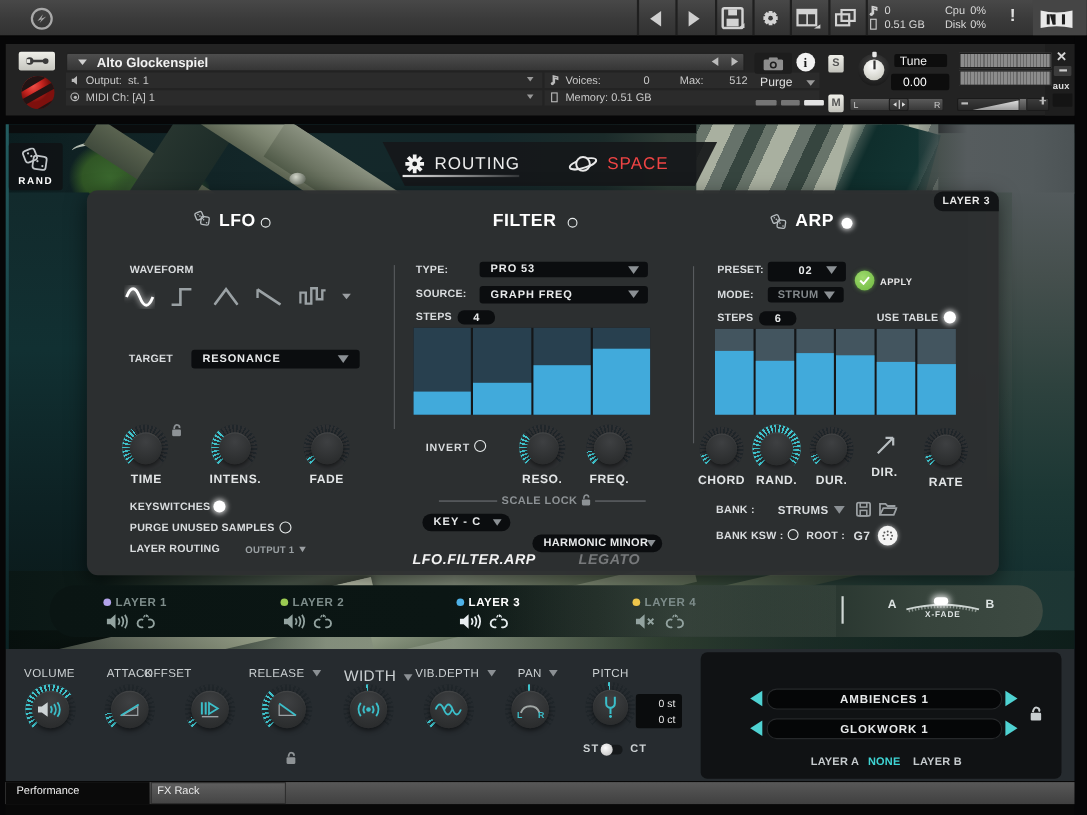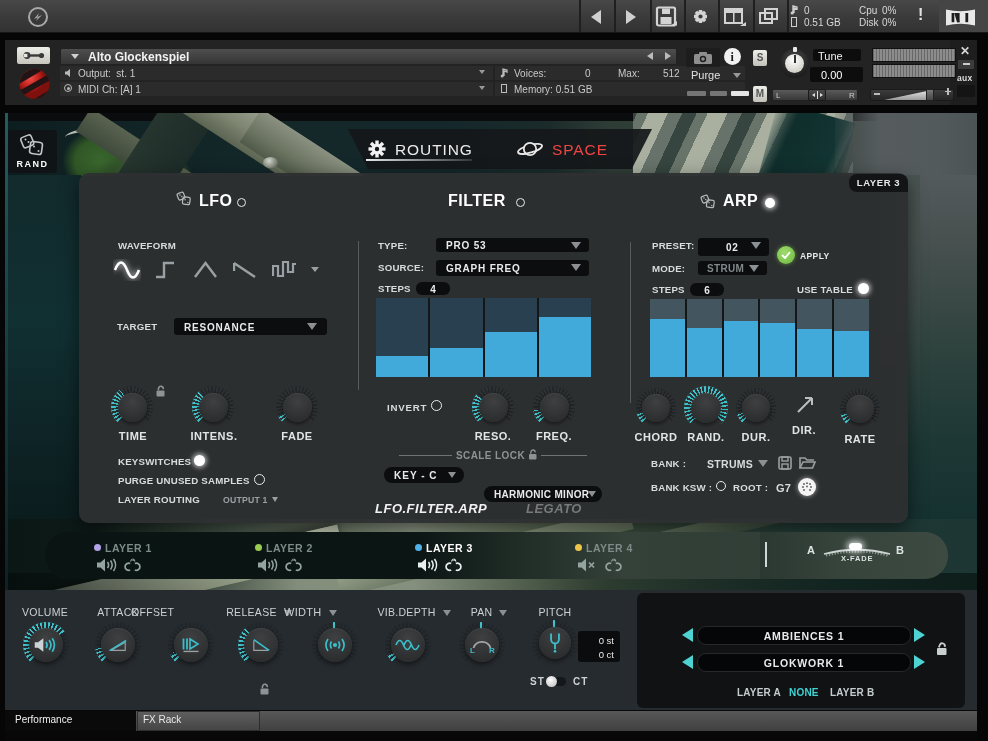--- a/index.html
+++ b/index.html
@@ -559,21 +559,21 @@
  <path d="M4 13.5 Q35 5.5 66 13.5" fill="none" stroke="rgba(205,213,210,.55)" stroke-width="2.4" stroke-dasharray="1.3 1.6"></path>
   </svg>
 <div class="a" style="left:849px;top:542.5px;width:13px;height:7px;border-radius:3.5px;background:#fff;box-shadow:0 0 6px 2px rgba(255,255,255,.8)"></div>
 <div class="a" style="left:841px;top:554px;font-size:7.5px;font-weight:bold;color:#dde3e2;letter-spacing:.8px">X-FADE</div>
 
 <div class="a" style="left:5px;top:590px;width:972px;height:120px;background:#262b2f"></div>
 <div class="a" style="left:-15px;top:606px;width:120px;text-align:center;font-size:10.5px;color:#ccd1d3;letter-spacing:.3px;white-space:nowrap">VOLUME</div>
 <div class="a" style="left:58px;top:606px;width:120px;text-align:center;font-size:10.5px;color:#ccd1d3;letter-spacing:.3px;white-space:nowrap">ATTACK</div>
 <div class="a" style="left:131px;top:606px;width:120px;font-size:10.5px;color:#ccd1d3;letter-spacing:.3px;white-space:nowrap">OFFSET</div>
 <div class="a" style="left:199px;top:606px;width:120px;text-align:center;font-size:10.5px;color:#ccd1d3;letter-spacing:.3px;white-space:nowrap">RELEASE<span style="display:inline-block;width:0;height:0;border-left:4.5px solid transparent;border-right:4.5px solid transparent;border-top:6px solid #8b9094;margin-left:7px"></span></div>
-<div class="a" style="left:284px;top:606px;width:120px;text-align:left;font-size:11px;color:#ccd1d3;letter-spacing:.3px;white-space:nowrap">WIDTH<span style="display:inline-block;width:0;height:0;border-left:4.5px solid transparent;border-right:4.5px solid transparent;border-top:6px solid #8b9094;margin-left:7px"></span></div>
+<div class="a" style="left:284px;top:606px;width:120px;text-align:center;font-size:14px;color:#ccd1d3;letter-spacing:.3px;white-space:nowrap">WIDTH<span style="display:inline-block;width:0;height:0;border-left:4.5px solid transparent;border-right:4.5px solid transparent;border-top:6px solid #8b9094;margin-left:7px"></span></div>
 <div class="a" style="left:354px;top:606px;width:120px;text-align:center;font-size:10.5px;color:#ccd1d3;letter-spacing:.3px;white-space:nowrap">VIB.DEPTH<span style="display:inline-block;width:0;height:0;border-left:4.5px solid transparent;border-right:4.5px solid transparent;border-top:6px solid #8b9094;margin-left:7px"></span></div>
 <div class="a" style="left:429px;top:606px;width:120px;text-align:center;font-size:10.5px;color:#ccd1d3;letter-spacing:.3px;white-space:nowrap">PAN<span style="display:inline-block;width:0;height:0;border-left:4.5px solid transparent;border-right:4.5px solid transparent;border-top:6px solid #8b9094;margin-left:7px"></span></div>
 <div class="a" style="left:495px;top:606px;width:120px;text-align:center;font-size:10.5px;color:#ccd1d3;letter-spacing:.3px;white-space:nowrap">PITCH</div>
 <div class="knob" style="left:22.5px;top:622.0px;width:46px;height:46px;--v:190deg;--pc:#262b2f;">
     <div class="kb" style="inset:6.0px">
       <svg class="ic" width="23" height="17" viewBox="0 0 26 18">
  <path d="M0 6 h4 L10 1.5 v15 L4 12 H0 z" fill="#cdd3d5"></path>
  <path d="M13 5.5 a6 6 0 0 1 0 7 M16.5 3.5 a9 9 0 0 1 0 11 M20 1.5 a12.5 12.5 0 0 1 0 15" fill="none" stroke="#3bbec9" stroke-width="1.9"></path>
       </svg>
     </div>

